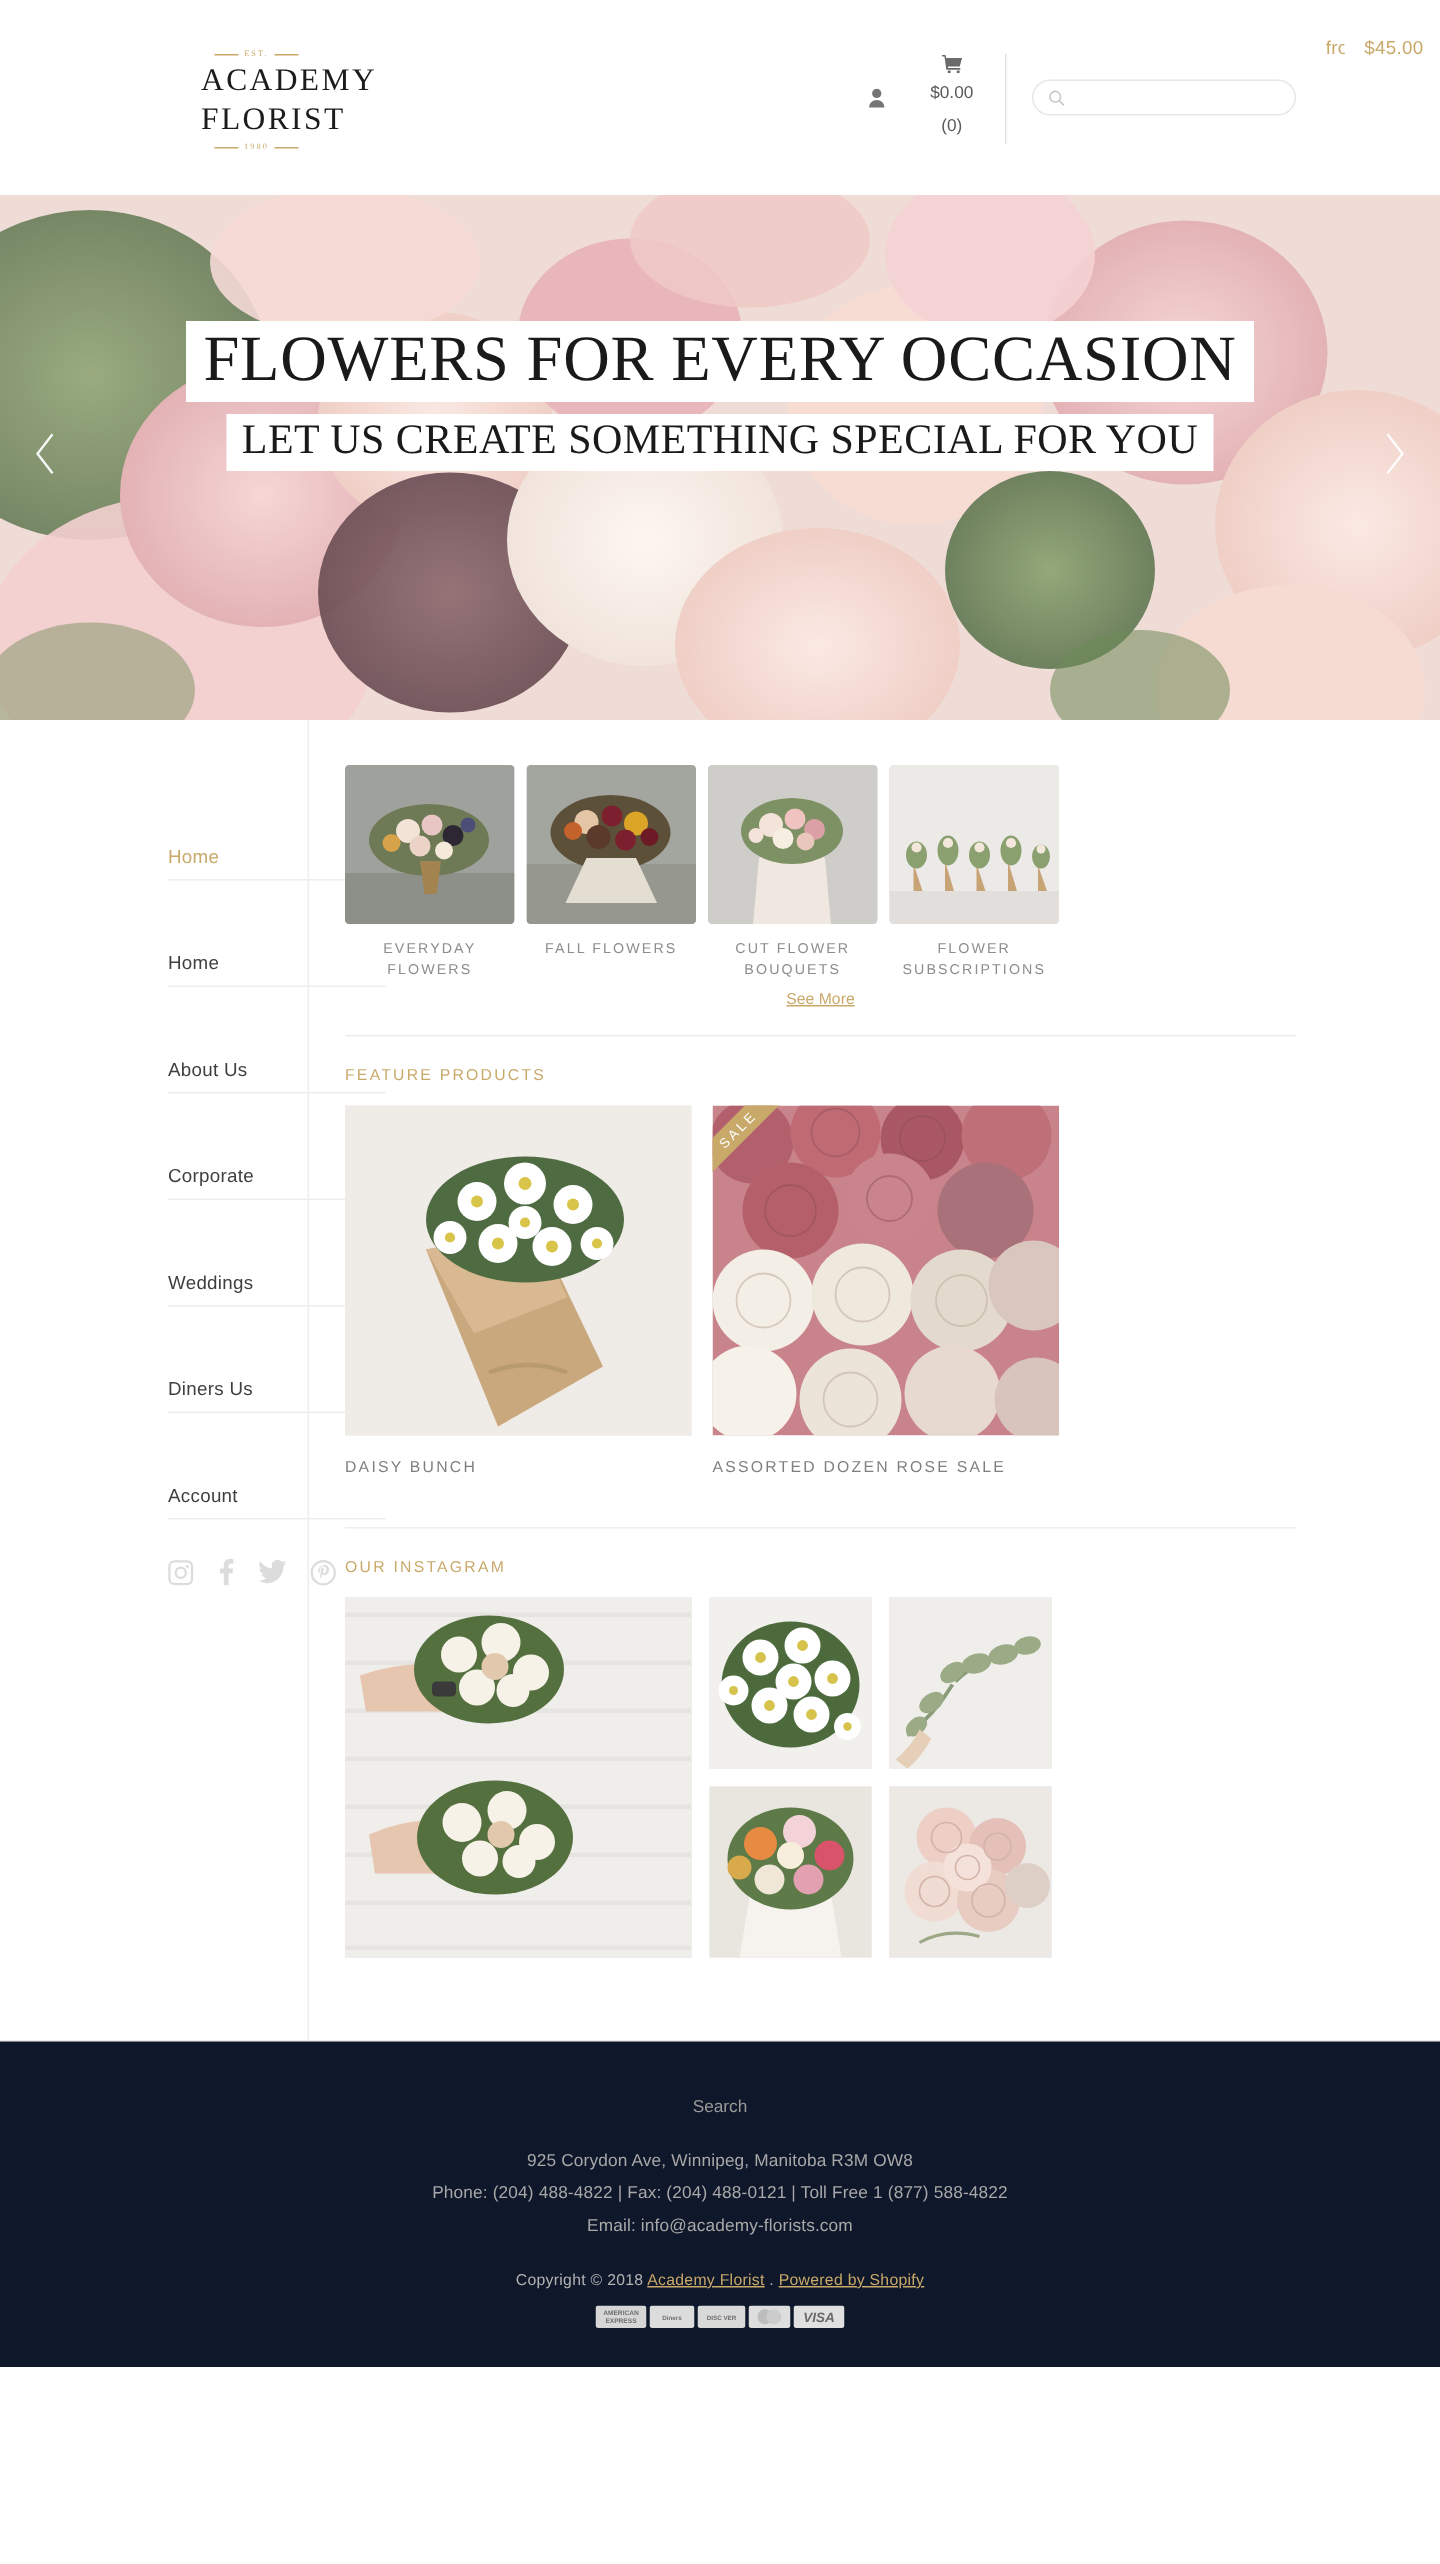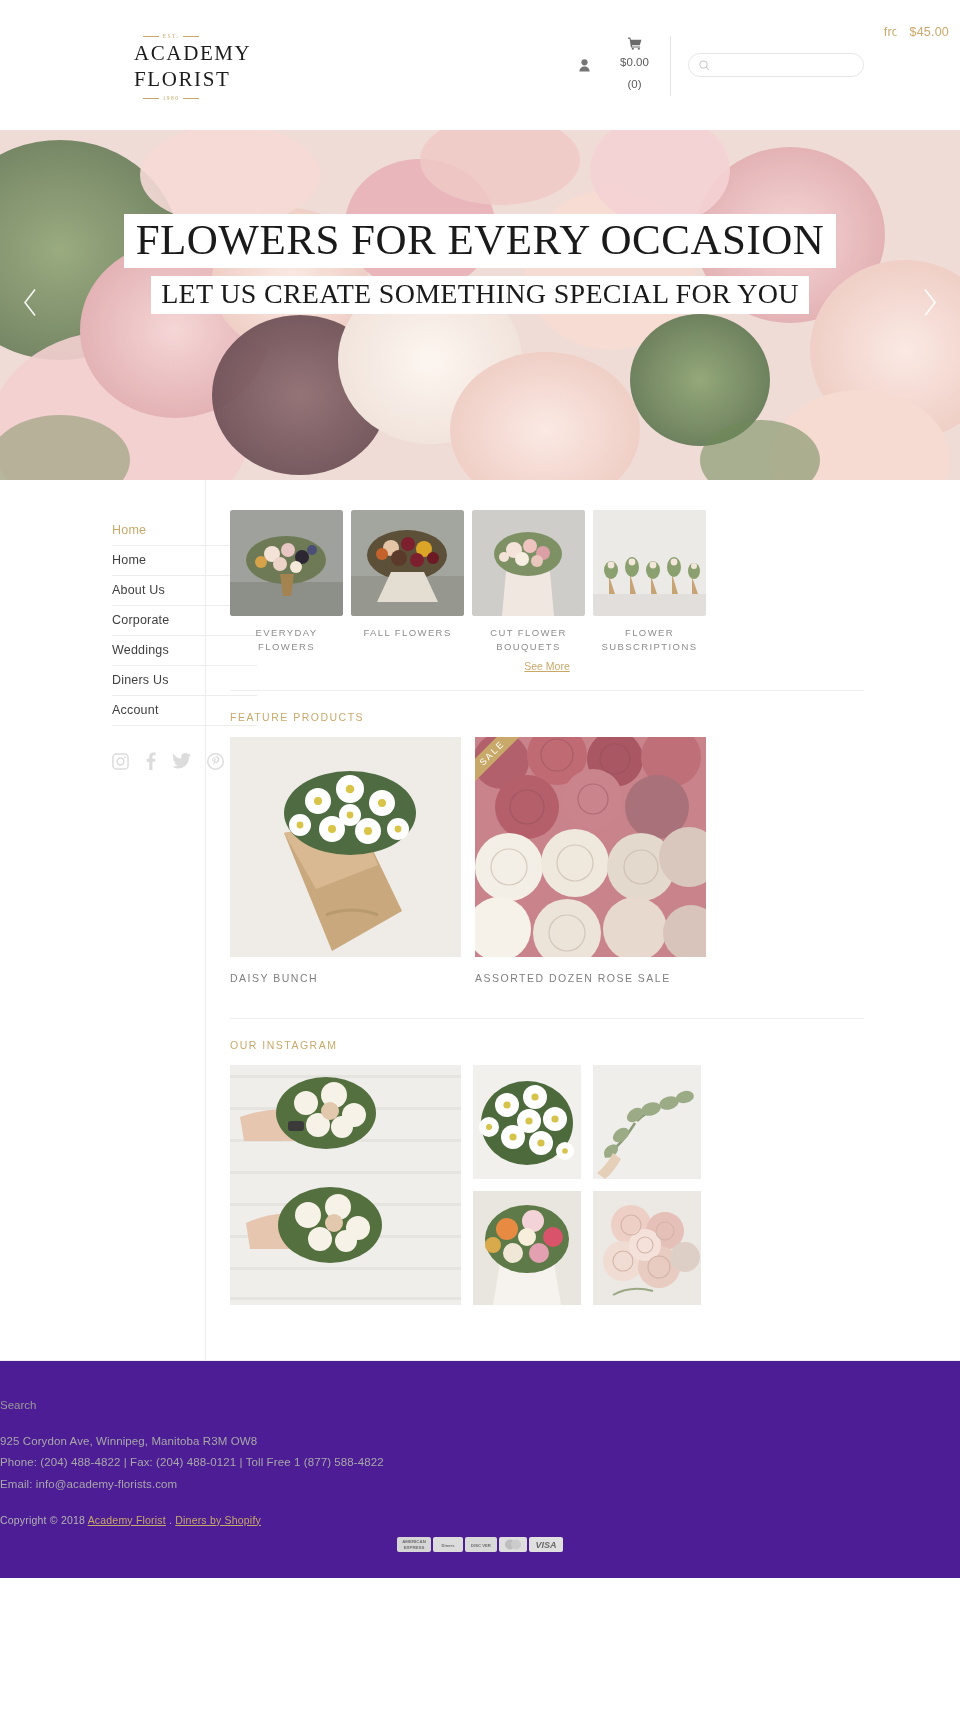--- a/index.html
+++ b/index.html
@@ -178,20 +178,21 @@
   .nav-list li { border-bottom: 1px solid #ededed; }
   .nav-list li:last-of-type { border-bottom: 1px solid #ededed; }
   .nav-link {
     display:block;
     padding: 7px 0 8px 0;
     font-size: 12.5px;
     color: #3f3f3f;
     text-decoration: none;
     letter-spacing: 0.2px;
     cursor: pointer;
+    margin-top: 41px;
   }
   .nav-link.active { color: #c9a96a; }
   .social-row {
     margin-top: 26px;
     display: flex;
     gap: 16px;
     align-items: center;
     width: 145px;
   }
   .social-row a { color: #dcdcdc; display:flex; cursor:pointer; }
@@ -287,23 +288,23 @@
   
   .insta-grid { display:flex; gap: 12px; }
   .insta-big { width: 231px; height: 240px; overflow:hidden; background:#ddd; }
   .insta-right { display:flex; flex-direction: column; gap: 12px; }
   .insta-rightrow { display:flex; gap: 12px; }
   .insta-sm { width: 108px; height: 114px; overflow:hidden; background:#ddd; }
 
   
   .footer {
     width: 960px;
-    text-align:left;
+    text-align:center;
     padding: 34px 0 26px 0;
-    background:#4c1d95;
+    background:#0f172a;
   }
   .footer-sep { width: 960px; height:1px; background:#ededed; }
   .footer-search {
     font-size: 11.5px;
     color: #9a9a9a;
     text-decoration: none;
     cursor:pointer;
     display:inline-block;
     margin-bottom: 20px;
   }
@@ -818,21 +819,21 @@
 <footer class="footer">
   <a class="footer-search">Search</a>
   <div class="footer-line">925 Corydon Ave, Winnipeg, Manitoba R3M OW8</div>
   <div class="footer-line">Phone: (204) 488-4822 | Fax: (204) 488-0121 | Toll Free 1 (877) 588-4822</div>
   <div class="footer-line">Email: info@academy-florists.com</div>
 
   <div class="footer-copy">
     <span>Copyright © 2018</span>
     <a>Academy Florist</a>
     <span>.</span>
-    <a>Diners by Shopify</a>
+    <a>Powered by Shopify</a>
   </div>
 
   <div class="pay-row">
     <span class="pay-ico">
       <svg width="34" height="15" viewBox="0 0 34 15" aria-hidden="true">
         <rect width="34" height="15" rx="2" fill="#d6d6d6"></rect>
         <text x="17" y="6.4" font-size="4.4" text-anchor="middle" fill="#6e6e6e" font-family="Liberation Sans, sans-serif">AMERICAN</text>
         <text x="17" y="11.6" font-size="4.4" text-anchor="middle" fill="#6e6e6e" font-family="Liberation Sans, sans-serif">EXPRESS</text>
       </svg>
     </span>

